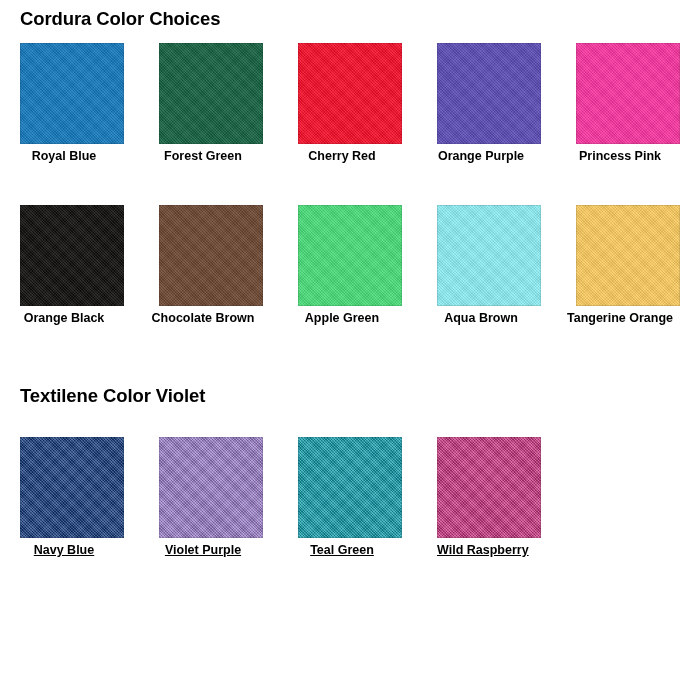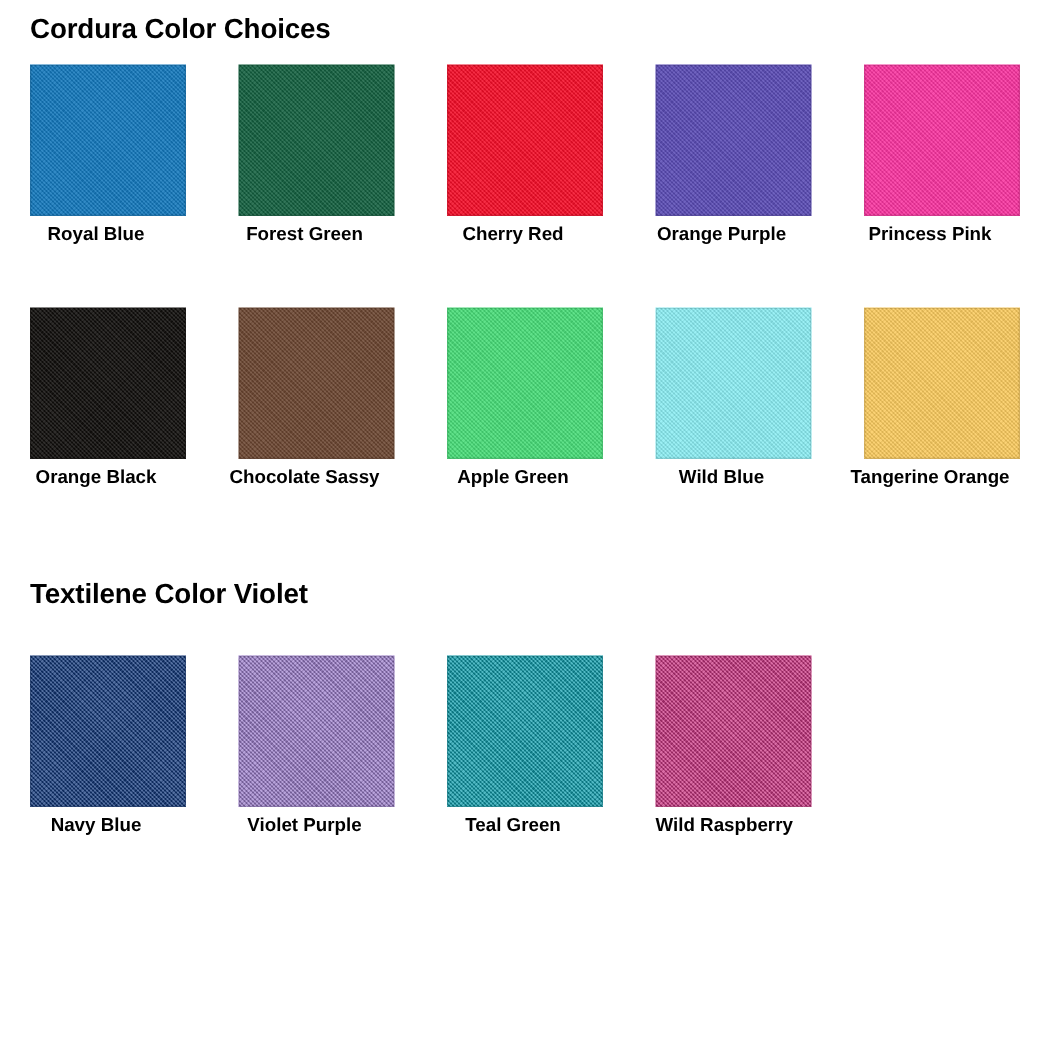--- a/index.html
+++ b/index.html
@@ -44,20 +44,21 @@
     column-gap: 35px;
   }
   #cordura-grid {
     top: 43px;
     row-gap: 41px;
   }
   #textilene-grid {
     top: 437px;
     grid-template-columns: repeat(4, 104px);
     row-gap: 39px;
+    text-decoration: underline;
   }
 
   .swatch-cell {
     width: 88px;
   }
   .swatch-chip {
     width: 104px;
     height: 101px;
     position: relative;
     overflow: hidden;
@@ -128,29 +129,29 @@
       <div class="swatch-cell">
         <div class="swatch-chip" style="background-color: rgb(250, 52, 160);"></div>
         <div class="swatch-label">Princess Pink</div>
       </div>
       <div class="swatch-cell">
         <div class="swatch-chip" style="background-color: rgb(16, 14, 12);"></div>
         <div class="swatch-label">Orange Black</div>
       </div>
       <div class="swatch-cell wide-label">
         <div class="swatch-chip" style="background-color: rgb(107, 70, 48);"></div>
-        <div class="swatch-label">Chocolate Sassy</div>
+        <div class="swatch-label">Chocolate Brown</div>
       </div>
       <div class="swatch-cell">
         <div class="swatch-chip" style="background-color: rgb(72, 221, 120);"></div>
         <div class="swatch-label">Apple Green</div>
       </div>
       <div class="swatch-cell">
         <div class="swatch-chip" style="background-color: rgb(140, 238, 243);"></div>
-        <div class="swatch-label">Wild Blue</div>
+        <div class="swatch-label">Aqua Brown</div>
       </div>
       <div class="swatch-cell wide-label">
         <div class="swatch-chip" style="background-color: rgb(251, 203, 95);"></div>
         <div class="swatch-label">Tangerine Orange</div>
       </div>
     </div>
 
   <div class="section-title" id="textilene-title">Textilene Color Violet</div>
 
   <div class="swatch-grid" id="textilene-grid" style="grid-template-columns: repeat(4, 104px);">

